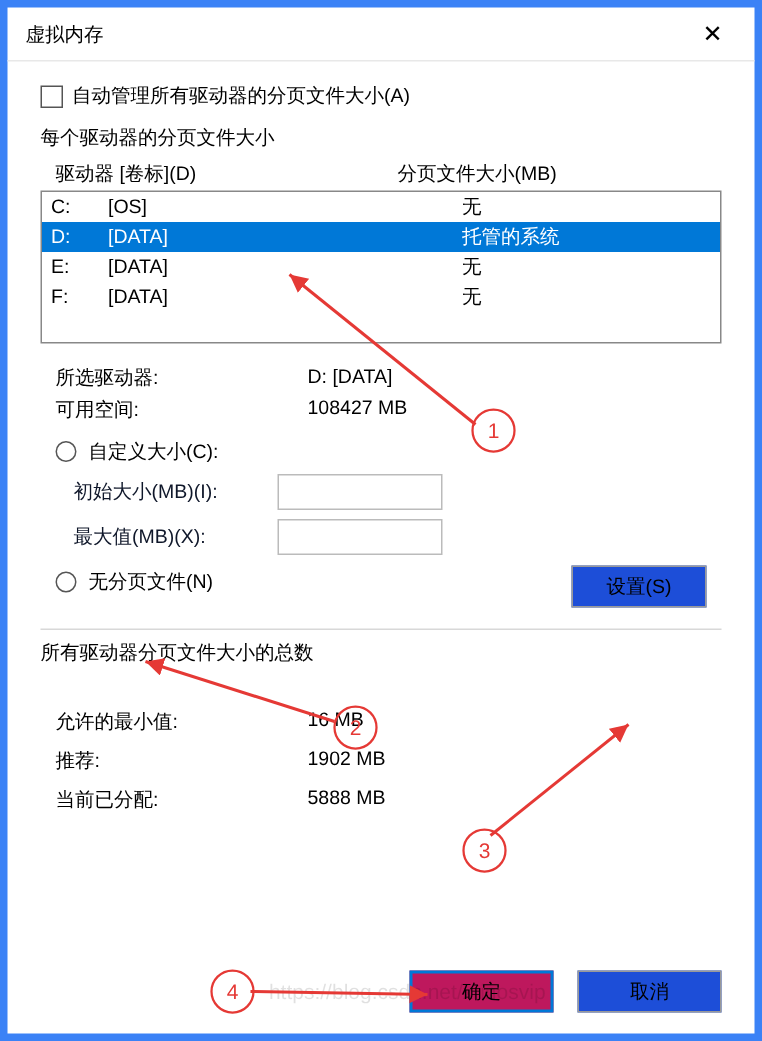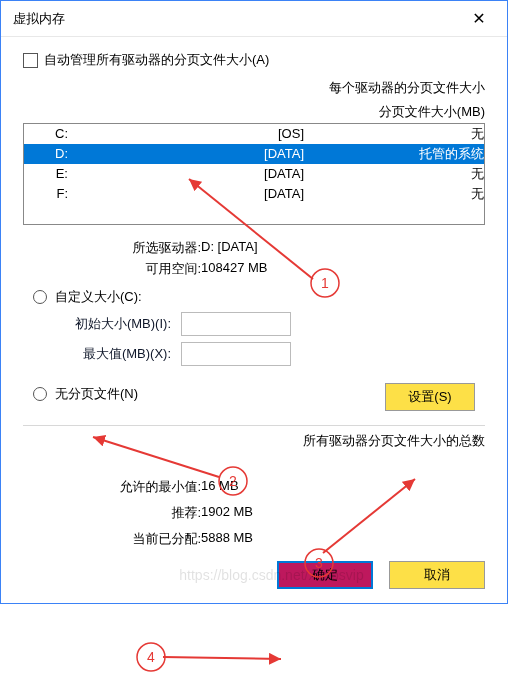--- a/index.html
+++ b/index.html
@@ -9,25 +9,24 @@
     font-size: 13px;
     background: #fff;
     color: #000;
     width: 508px;
     height: 694px;
     overflow: hidden;
     position: relative;
   }
   .window {
     width: 508px;
-    height: 604px;
-    border: 1px solid #3b82f6;
+    height: 694px;
+    border: 5px solid #3b82f6;
     position: relative;
     background: #fff;
-    text-align: right;
   }
   .titlebar {
     height: 36px;
     display: flex;
     align-items: center;
     justify-content: space-between;
     padding: 0 8px 0 12px;
     border-bottom: 1px solid #e8e8e8;
   }
   .title-text { font-size: 13px; }
@@ -131,21 +130,21 @@
   }
   .set-row {
     display: flex;
     justify-content: flex-end;
     margin: 4px 10px 14px 0;
   }
   .btn {
     min-width: 90px;
     height: 28px;
     border: 1px solid #999;
-    background: #fde047;
+    background: #1d4ed8;
     display: flex;
     align-items: center;
     justify-content: center;
     font-size: 13px;
     cursor: default;
   }
   .divider {
     border: none;
     border-top: 1px solid #d8d8d8;
     margin: 4px 0 6px 0;
@@ -194,20 +193,21 @@
   <div class="body">
 
     <div class="checkbox-row">
       <span class="checkbox-box"></span>
       <span>自动管理所有驱动器的分页文件大小(A)</span>
     </div>
 
     <div class="section-label">每个驱动器的分页文件大小</div>
 
     <div class="headers">
+      <span class="hdr-drive">驱动器 [卷标](D)</span>
       <span class="hdr-size">分页文件大小(MB)</span>
     </div>
 
     <div class="drive-list" id="drive-list">
         <div class="drive-row">
           <span class="col-letter">C:</span>
           <span class="col-label">[OS]</span>
           <span class="col-size">无</span>
         </div>
         <div class="drive-row selected">
@@ -238,21 +238,21 @@
 
     <div class="radio-row">
       <span class="radio-circle"></span>
       <span>自定义大小(C):</span>
     </div>
 
     <div class="input-row">
       <span class="lbl">初始大小(MB)(I):</span>
       <div class="text-input"></div>
     </div>
-    <div class="input-row" style="margin-bottom:19px;">
+    <div class="input-row" style="margin-bottom:9px;">
       <span class="lbl">最大值(MB)(X):</span>
       <div class="text-input"></div>
     </div>
 
     <div class="radio-row">
       <span class="radio-circle"></span>
       <span>无分页文件(N)</span>
     </div>
 
     <div class="set-row" style="margin-top:-26px;">

